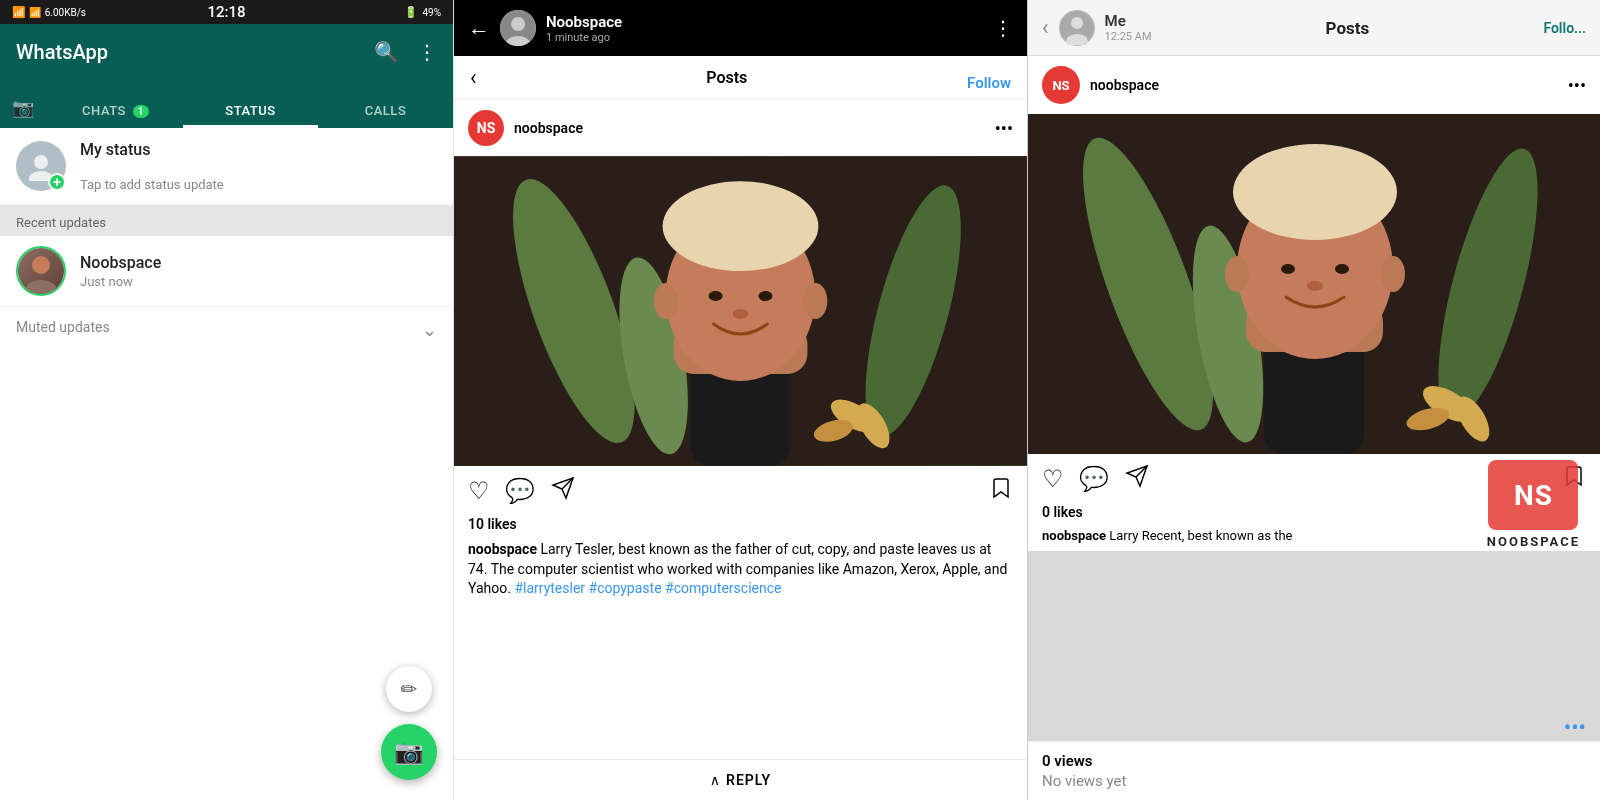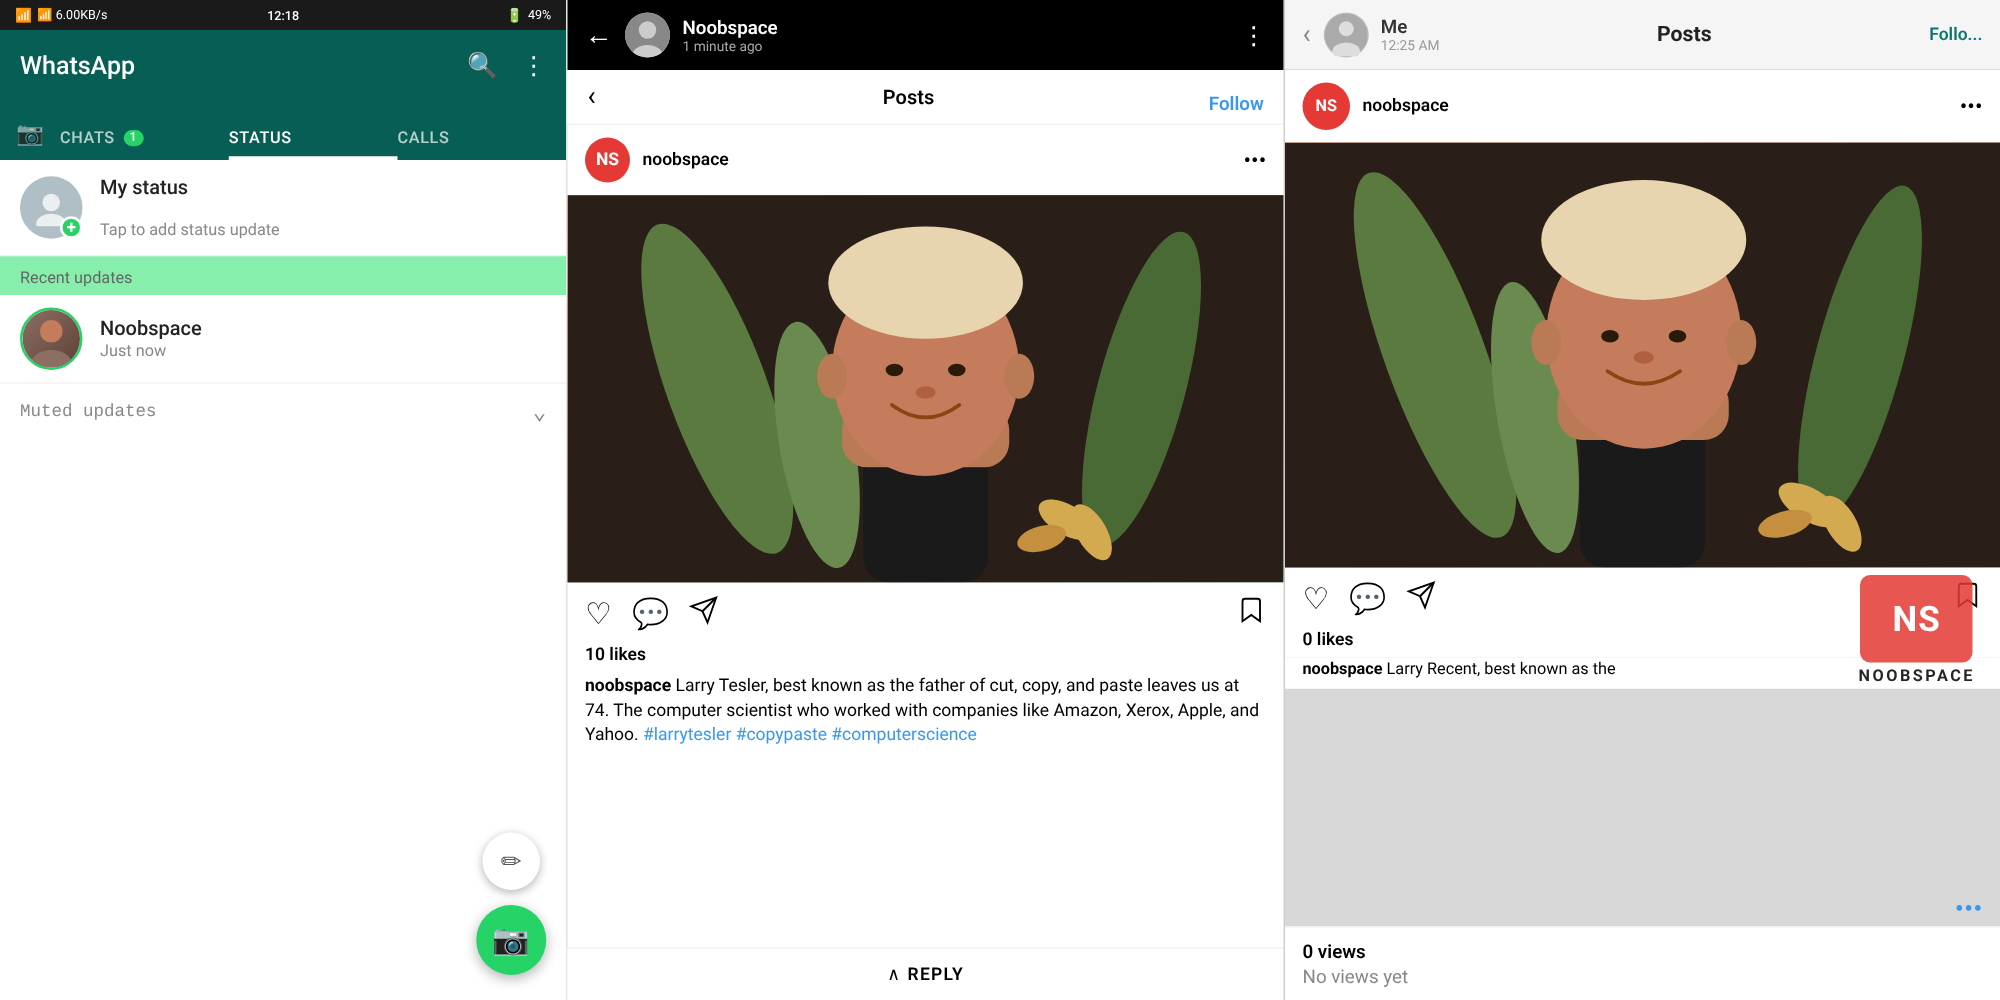--- a/index.html
+++ b/index.html
@@ -62,20 +62,21 @@
     }
 
     .wa-tabs {
       background: #075E54;
       display: flex;
       align-items: flex-end;
       height: 48px;
     }
     .wa-tab {
       flex: 1;
+      text-align: center;
       padding: 12px 0 10px;
       color: rgba(255,255,255,0.7);
       font-size: 13px;
       font-weight: 500;
       letter-spacing: 0.5px;
       cursor: pointer;
       position: relative;
     }
     .wa-tab.active {
       color: #fff;
@@ -153,21 +154,21 @@
     .wa-status-sub {
       font-size: 13px;
       color: #888;
       margin-top: 18px;
     }
 
     .wa-section-label {
       padding: 10px 16px 6px;
       font-size: 13px;
       color: #666;
-      background: #86efac;
+      background: #e5e5e5;
     }
 
     .wa-status-item {
       display: flex;
       align-items: center;
       padding: 10px 16px;
       background: #fff;
       border-bottom: 1px solid #f0f0f0;
       cursor: pointer;
     }
@@ -194,25 +195,23 @@
       color: #222;
     }
     .wa-status-time {
       font-size: 13px;
       color: #888;
       margin-top: 2px;
     }
 
     .wa-muted-section {
       display: flex;
-      align-items: center;
       justify-content: space-between;
       padding: 12px 16px;
       cursor: pointer;
-      font-family: Liberation Mono, monospace;
     }
     .wa-muted-label {
       font-size: 14px;
       color: #888;
     }
     .wa-muted-chevron {
       color: #888;
       font-size: 18px;
     }
 
@@ -607,21 +606,21 @@
 <body>
 
 <div id="panel-whatsapp">
 
   <div class="wa-statusbar">
     <div class="wa-statusbar-left">
       <span style="font-size:11px;">📶</span>
       <span style="font-size:10px;">📶 6.00KB/s</span>
     </div>
     <div style="position:absolute;left:50%;transform:translateX(-50%)">
-      <span style="font-size:10px;color:#fff;font-weight:500;">12:18</span>
+      <span style="font-size:15px;color:#fff;font-weight:500;">12:18</span>
     </div>
     <div class="wa-statusbar-right">
       <span style="font-size:11px;">🔋</span>
       <span style="font-size:10px;">49%</span>
     </div>
   </div>
 
   <div class="wa-header">
     <span class="wa-header-title">WhatsApp</span>
     <div class="wa-header-icons">

